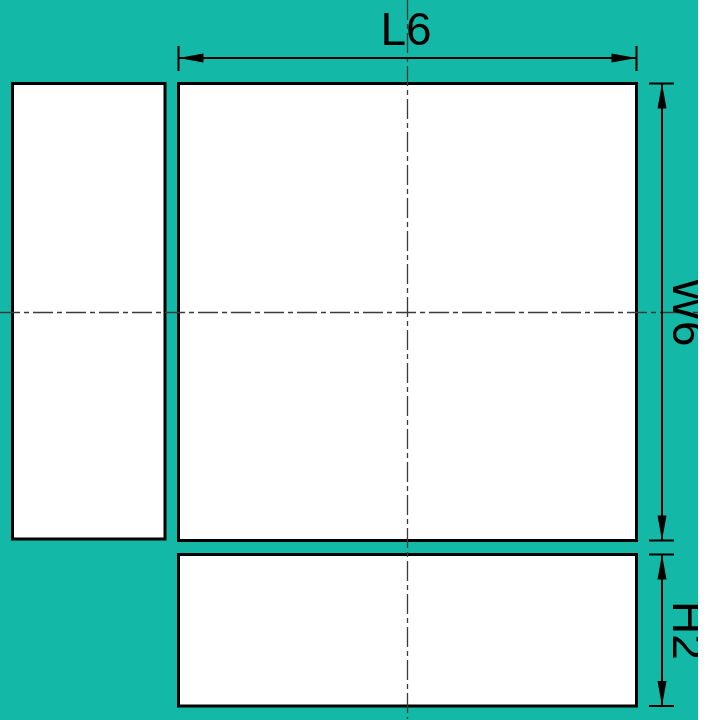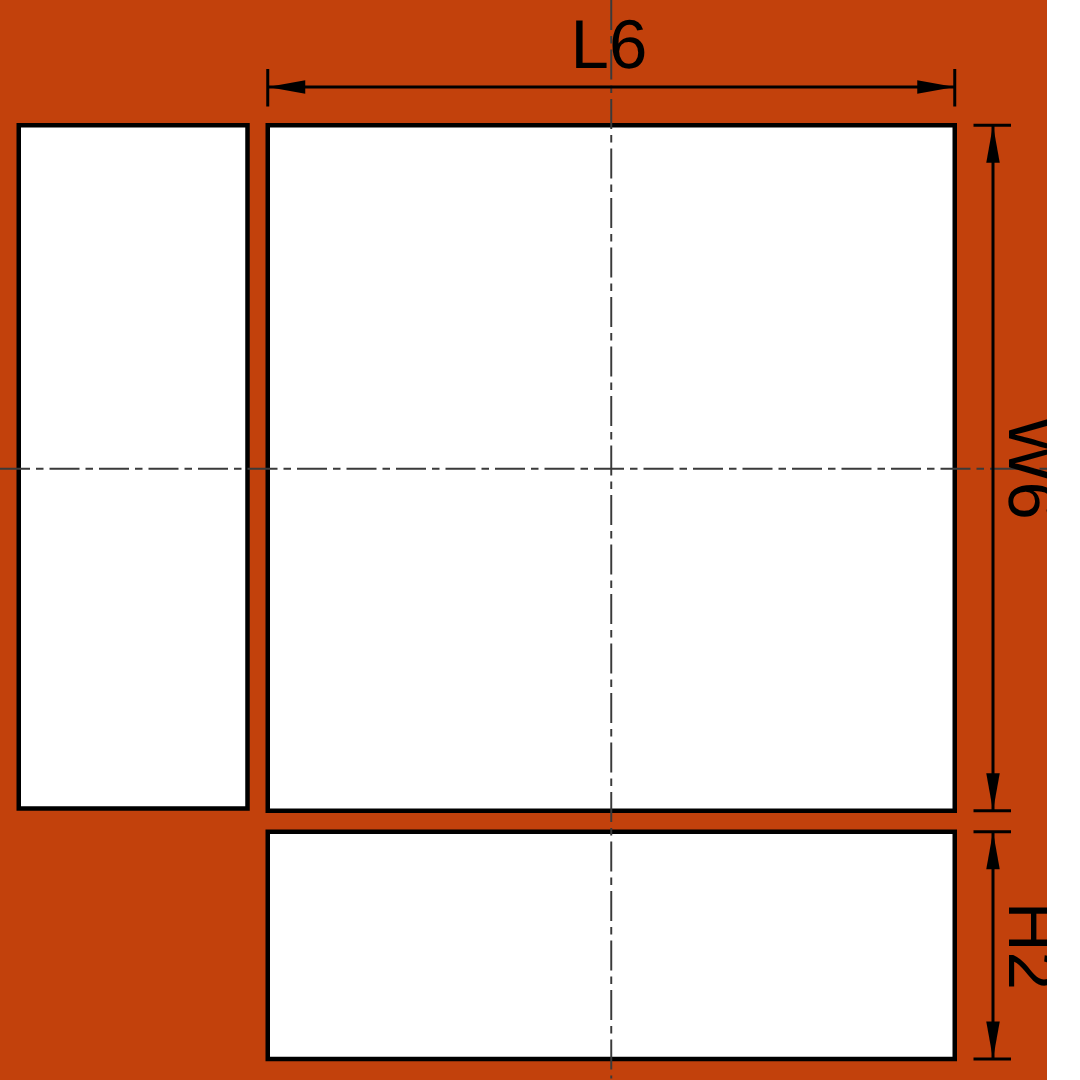--- a/index.html
+++ b/index.html
@@ -4,21 +4,21 @@
 <style>
   html, body {
     margin: 0;
     padding: 0;
     background: #ffffff;
   }
   .drawing-canvas {
     position: relative;
     width: 698px;
     height: 720px;
-    background: #c2410c;
+    background: #14b8a6;
     overflow: hidden;
     font-family: "Liberation Sans", sans-serif;
   }
   svg text {
     font-family: "Liberation Sans", sans-serif;
     font-size: 46px;
     fill: #000000;
   }
   .outline {
     fill: #ffffff;

